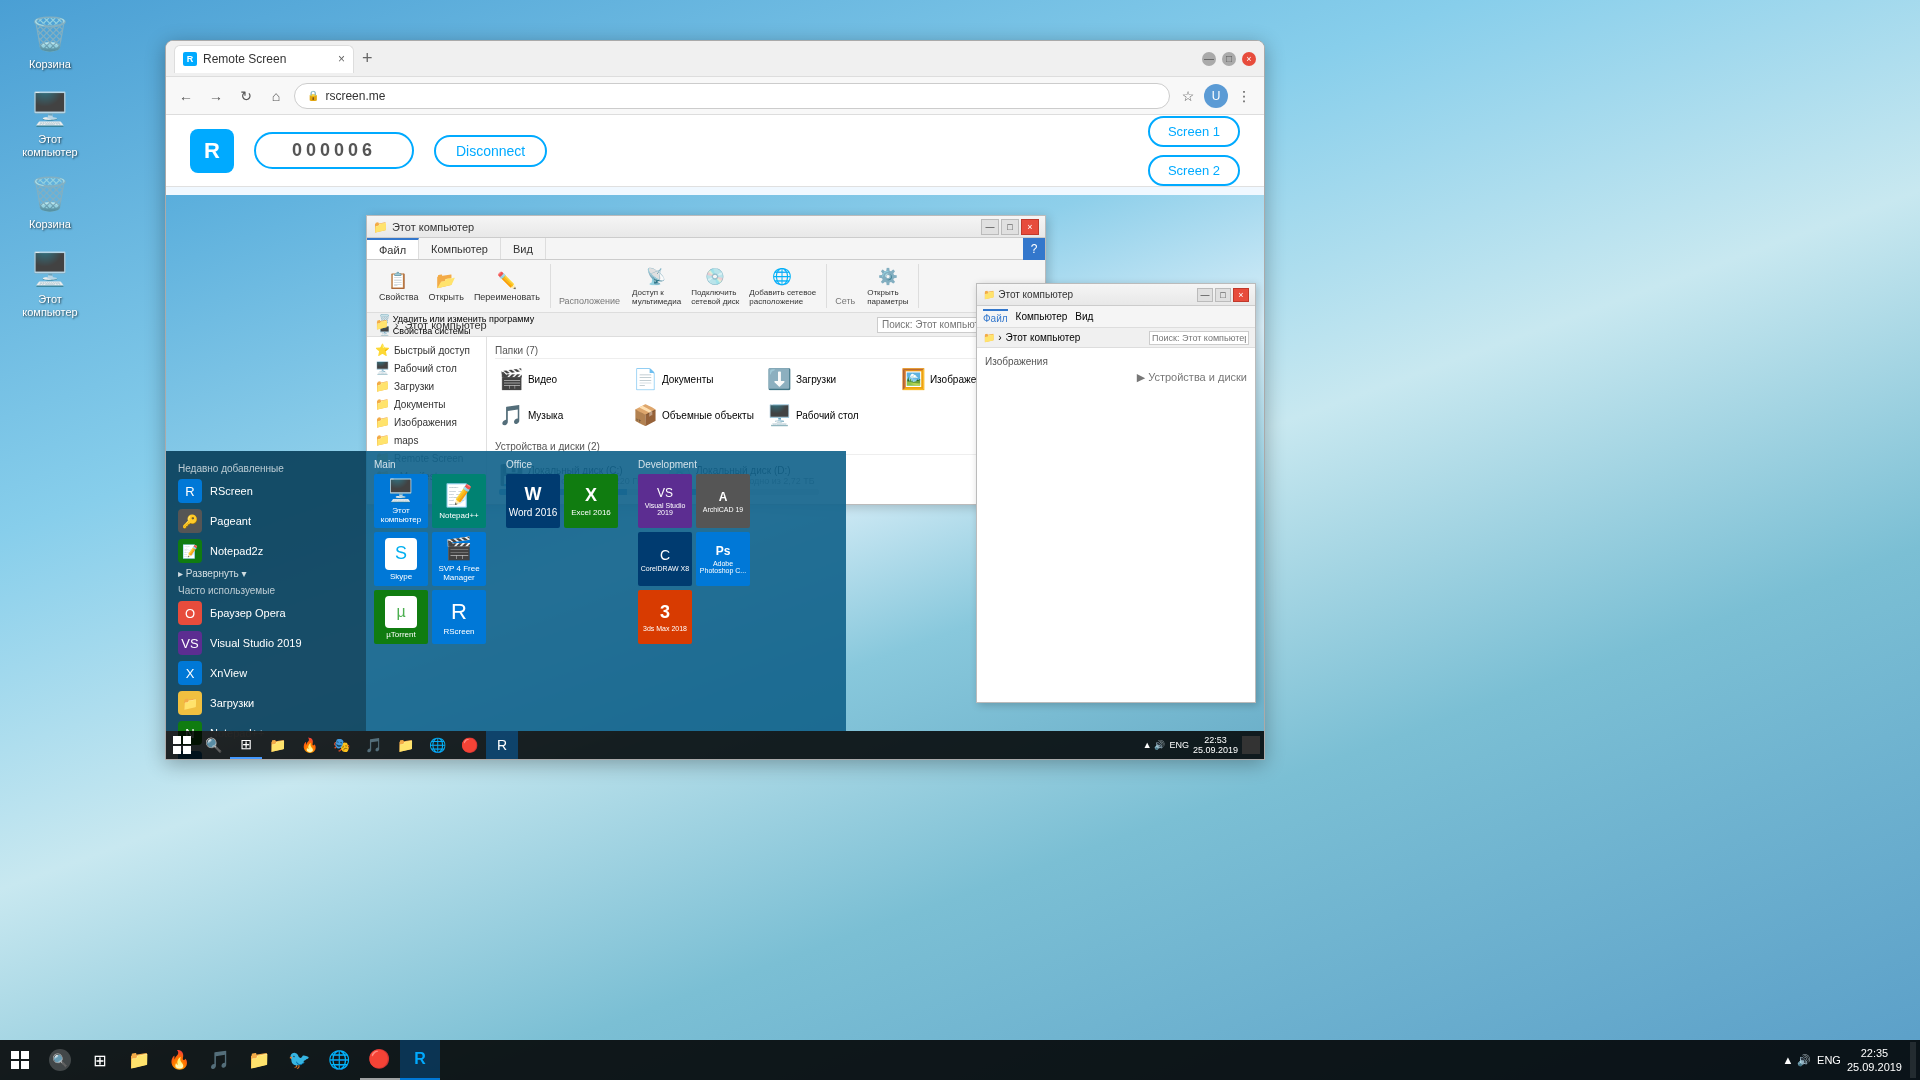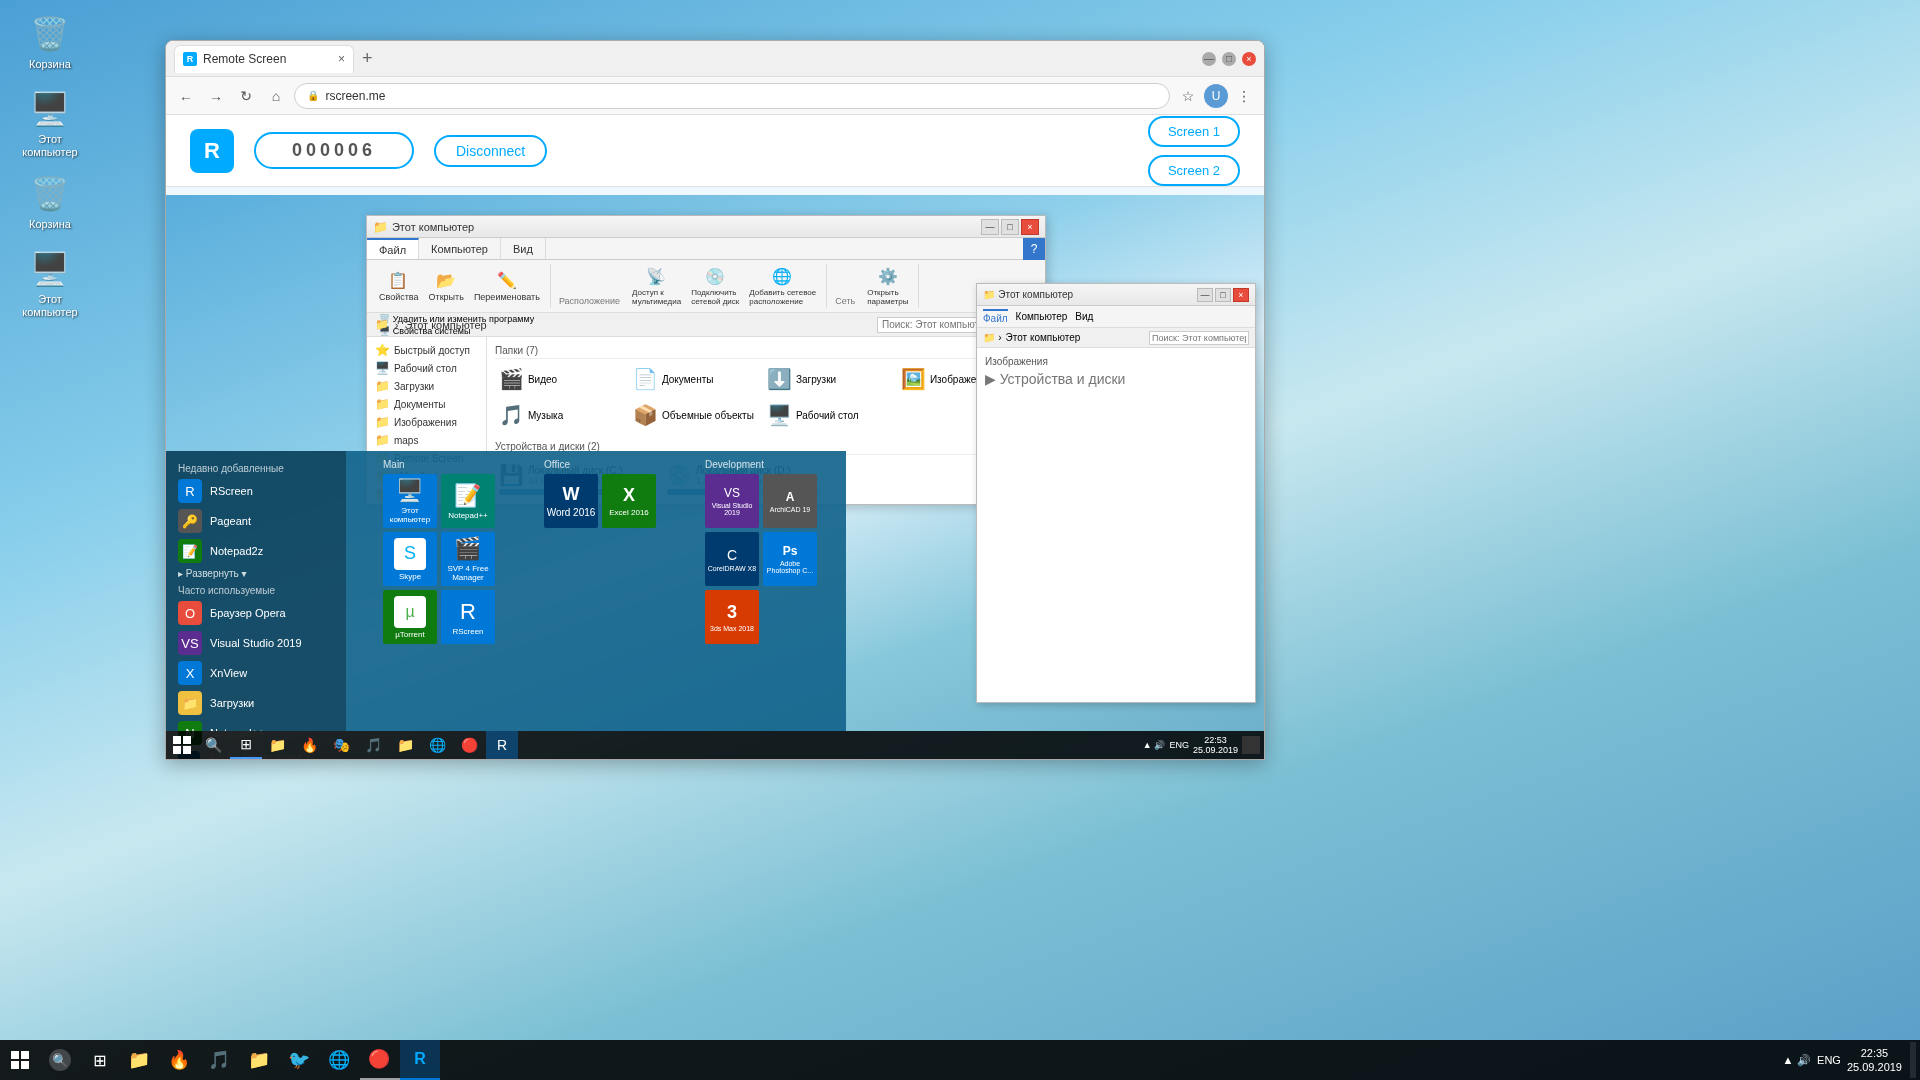--- a/index.html
+++ b/index.html
@@ -463,21 +463,21 @@
     .start-menu {
       position: absolute;
       bottom: 28px;
       left: 0;
       width: 680px;
       height: 280px;
       background: rgba(20, 100, 140, 0.92);
       display: flex;
     }
     .start-left {
-      width: 180px;
+      width: 200px;
       background: rgba(0,0,0,0.3);
       display: flex;
       flex-direction: column;
       padding: 8px 0;
     }
     .start-section-title {
       font-size: 10px;
       color: rgba(255,255,255,0.7);
       padding: 4px 12px 2px;
     }
@@ -510,21 +510,20 @@
     }
     .start-tiles {
       flex: 1;
       display: flex;
       padding: 8px;
       gap: 20px;
     }
     .tile-group {
       display: flex;
       flex-direction: column;
-      margin-left: 29px;
     }
     .tile-group-title {
       font-size: 10px;
       color: rgba(255,255,255,0.8);
       margin-bottom: 4px;
     }
     .tiles-row {
       display: flex;
       gap: 4px;
       margin-bottom: 4px;
@@ -1089,21 +1088,21 @@
               <span style="cursor:pointer;">Компьютер</span>
               <span style="cursor:pointer;">Вид</span>
             </div>
             <div style="height:20px; background:#f0f0f0; border-bottom:1px solid #ddd; font-size:10px; padding:0 6px; display:flex; align-items:center; gap:4px;">
               <span>📁 ›</span>
               <span>Этот компьютер</span>
               <input type="text" style="margin-left: auto; height: 14px; font-size: 9px; border: 1px solid rgb(204, 204, 204); width: 100px; padding: 0px 2px;" placeholder="Поиск: Этот компьютер">
             </div>
             <div class="fe2-body">
               <div style="font-size:10px; color:#555; margin-bottom:4px;">Изображения</div>
-              <div style="font-size:14px; color:#777;">▶ Устройства и диски</div>
+              <div style="font-size:11px; color:#777;text-align:right;">▶ Устройства и диски</div>
             </div>
           </div>
 
         </div>
       </div>
     </div>
   </div>
 
   <div id="main-taskbar">
     <div class="mt-start">

